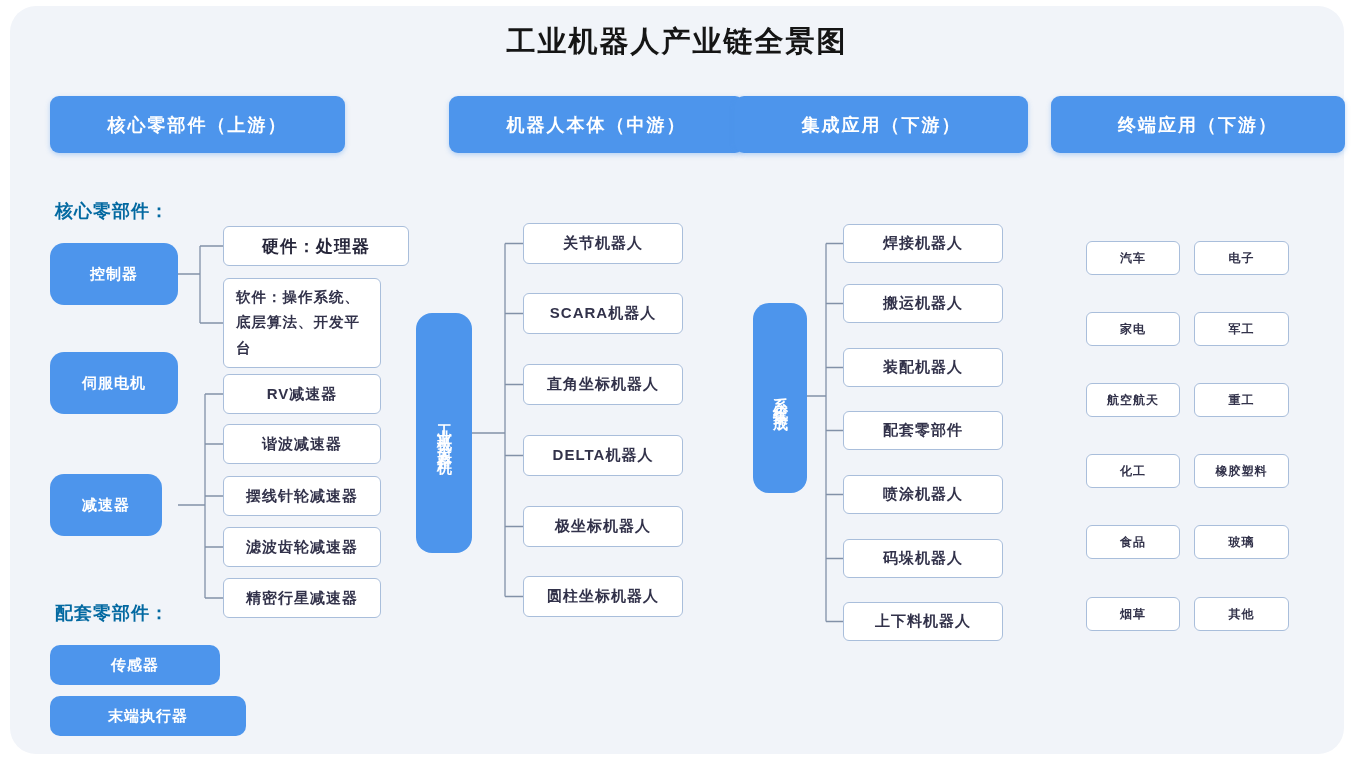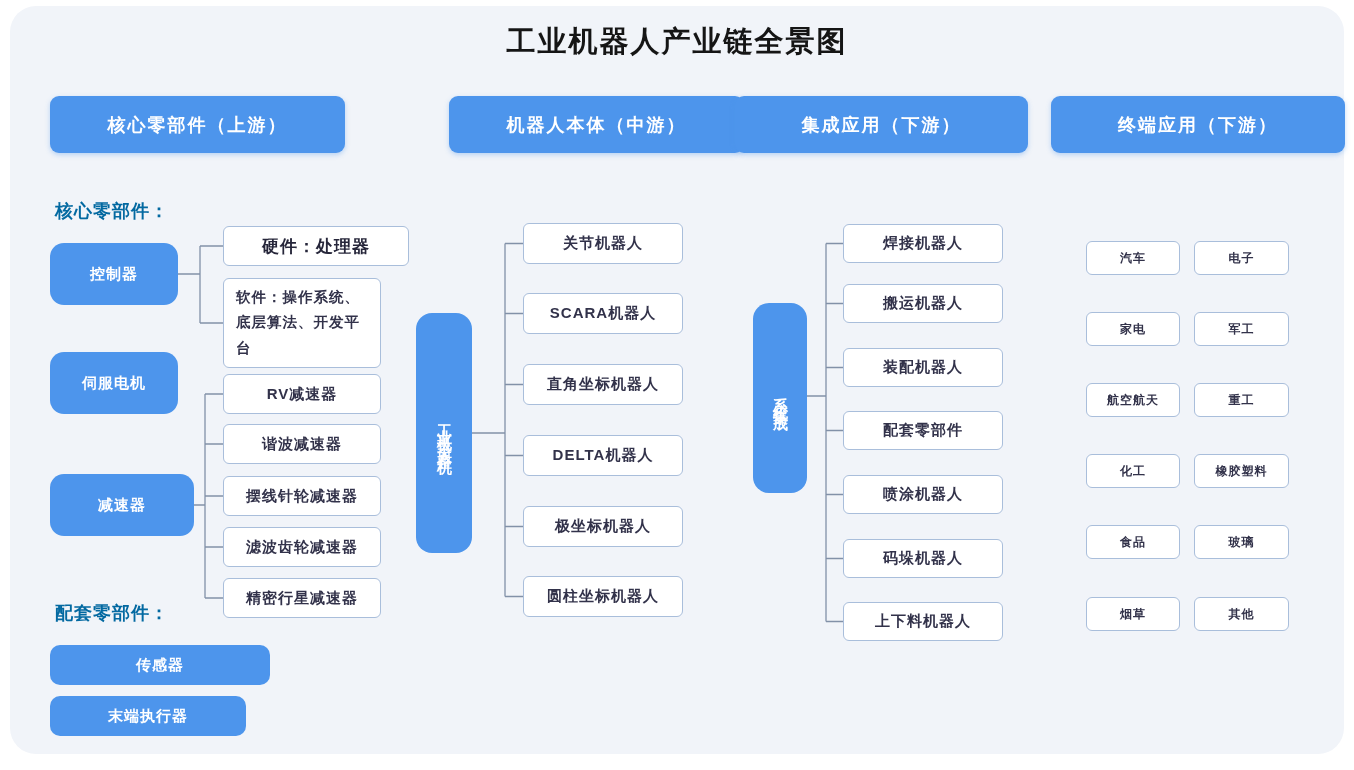--- a/index.html
+++ b/index.html
@@ -55,29 +55,29 @@
   <div class="hdr" style="left:1051px;top:96px;width:294px;">终端应用（下游）</div>
 
   <div class="seclabel" style="left:55px;top:199px;">核心零部件：</div>
 
   <div class="bnode" style="left:50px;top:243px;width:128px;height:62px;">控制器</div>
   <div class="wnode big" style="left:223px;top:226px;width:186px;height:40px;">硬件：处理器</div>
   <div class="wnode multi" style="left:223px;top:278px;width:158px;height:90px;">软件：操作系统、底层算法、开发平台</div>
 
   <div class="bnode" style="left:50px;top:352px;width:128px;height:62px;">伺服电机</div>
 
-  <div class="bnode" style="left:50px;top:474px;width:144px;height:62px;">减速器</div>
+  <div class="bnode" style="left:50px;top:474px;width:112px;height:62px;">减速器</div>
   <div class="wnode" style="left:223px;top:374px;width:158px;height:40px;">RV减速器</div>
   <div class="wnode" style="left:223px;top:424px;width:158px;height:40px;">谐波减速器</div>
   <div class="wnode" style="left:223px;top:476px;width:158px;height:40px;">摆线针轮减速器</div>
   <div class="wnode" style="left:223px;top:527px;width:158px;height:40px;">滤波齿轮减速器</div>
   <div class="wnode" style="left:223px;top:578px;width:158px;height:40px;">精密行星减速器</div>
 
   <div class="seclabel" style="left:55px;top:601px;">配套零部件：</div>
-  <div class="bnode small" style="left:50px;top:645px;width:220px;height:40px;">传感器</div>
+  <div class="bnode small" style="left:50px;top:645px;width:170px;height:40px;">传感器</div>
   <div class="bnode small" style="left:50px;top:696px;width:196px;height:40px;">末端执行器</div>
 
   <div class="vnode" style="left:416px;top:313px;width:56px;height:240px;">工业机器人整机</div>
   <div class="wnode" style="left:523px;top:223px;width:160px;height:41px;">关节机器人</div>
   <div class="wnode" style="left:523px;top:293px;width:160px;height:41px;">SCARA机器人</div>
   <div class="wnode" style="left:523px;top:364px;width:160px;height:41px;">直角坐标机器人</div>
   <div class="wnode" style="left:523px;top:435px;width:160px;height:41px;">DELTA机器人</div>
   <div class="wnode" style="left:523px;top:506px;width:160px;height:41px;">极坐标机器人</div>
   <div class="wnode" style="left:523px;top:576px;width:160px;height:41px;">圆柱坐标机器人</div>
 

